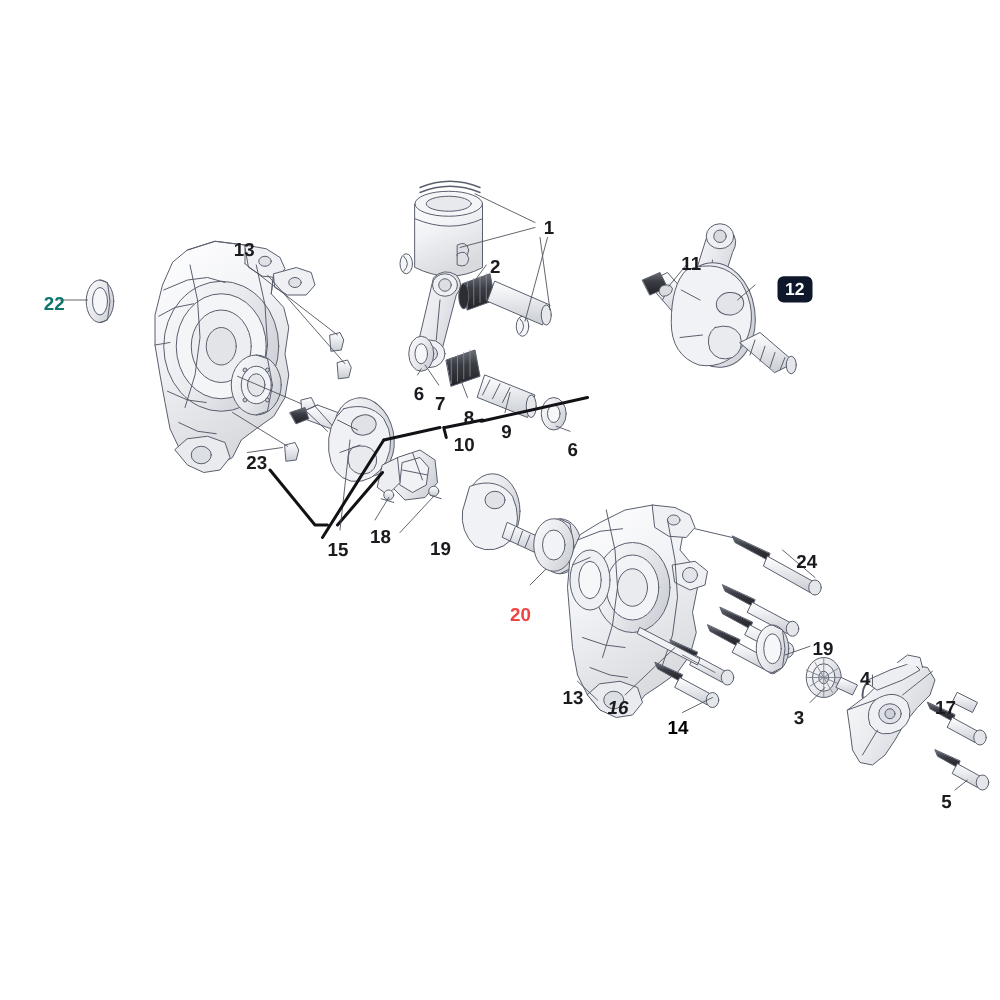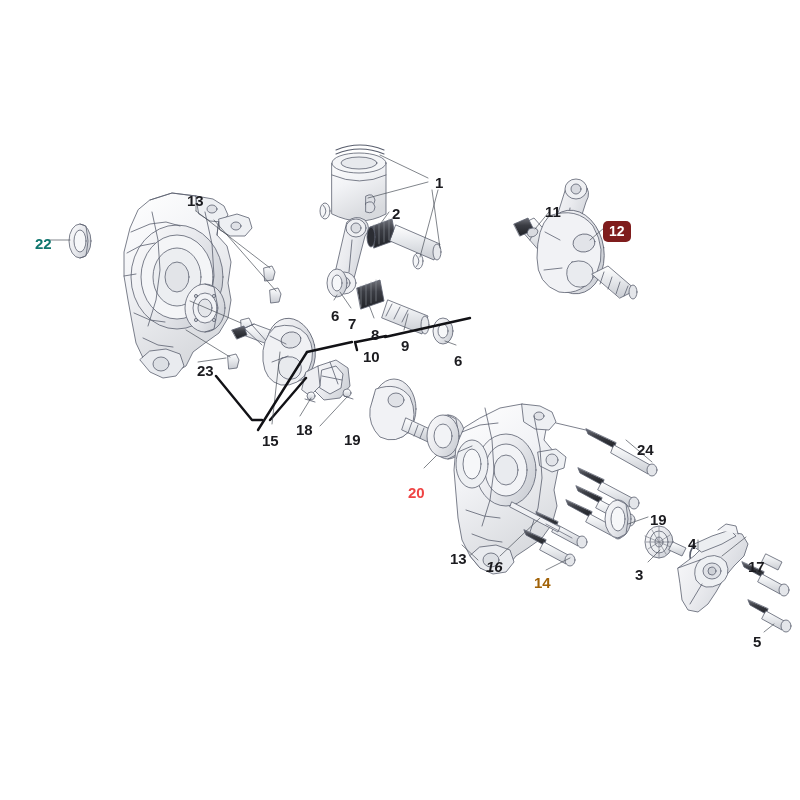--- a/index.html
+++ b/index.html
@@ -363,24 +363,24 @@
       <div class="lbl" style="color: rgb(27, 27, 31); left: 635px; top: 567px;">3</div>
       <div class="lbl" style="color: rgb(27, 27, 31); left: 688px; top: 536px;">4</div>
       <div class="lbl" style="color: rgb(27, 27, 31); left: 753px; top: 634px;">5</div>
       <div class="lbl" style="color: rgb(27, 27, 31); left: 331px; top: 308px;">6</div>
       <div class="lbl" style="color: rgb(27, 27, 31); left: 454px; top: 353px;">6</div>
       <div class="lbl" style="color: rgb(27, 27, 31); left: 348px; top: 316px;">7</div>
       <div class="lbl" style="color: rgb(27, 27, 31); left: 371px; top: 327px;">8</div>
       <div class="lbl" style="color: rgb(27, 27, 31); left: 401px; top: 338px;">9</div>
       <div class="lbl" style="color: rgb(27, 27, 31); left: 363px; top: 349px;">10</div>
       <div class="lbl" style="color: rgb(27, 27, 31); left: 545px; top: 204px;">11</div>
-      <div class="badge" style="background: #7f1d1d; color: rgb(255, 255, 255); left: 603px; top: 221px; text-align: right;">12</div>
+      <div class="badge" style="background: #0f172a; color: rgb(255, 255, 255); left: 622px; top: 221px; text-align: right;">12</div>
       <div class="lbl" style="color: rgb(27, 27, 31); left: 187px; top: 193px;">13</div>
       <div class="lbl" style="color: rgb(27, 27, 31); left: 450px; top: 551px;">13</div>
-      <div class="lbl" style="color: #a16207; left: 534px; top: 575px;">14</div>
+      <div class="lbl" style="color: #000000; left: 534px; top: 575px;">14</div>
       <div class="lbl" style="color: rgb(27, 27, 31); left: 262px; top: 433px;">15</div>
       <div class="lbl" style="color: rgb(27, 27, 31); left: 486px; top: 559px; font-style: italic;">16</div>
       <div class="lbl" style="color: rgb(27, 27, 31); left: 748px; top: 531px; margin-top: 28px;">17</div>
       <div class="lbl" style="color: rgb(27, 27, 31); left: 296px; top: 422px;">18</div>
       <div class="lbl" style="color: rgb(27, 27, 31); left: 316px; top: 432px; margin-left: 28px;">19</div>
       <div class="lbl" style="color: #ef4444; left: 408px; top: 475px; margin-top: 10px;">20</div>
       <div class="lbl" style="color: rgb(27, 27, 31); left: 650px; top: 512px;">19</div>
       <div class="lbl" style="color: #0f766e; left: 35px; top: 236px;">22</div>
       <div class="lbl" style="color: rgb(27, 27, 31); left: 197px; top: 363px;">23</div>
       <div class="lbl" style="color: rgb(27, 27, 31); left: 637px; top: 442px;">24</div>

